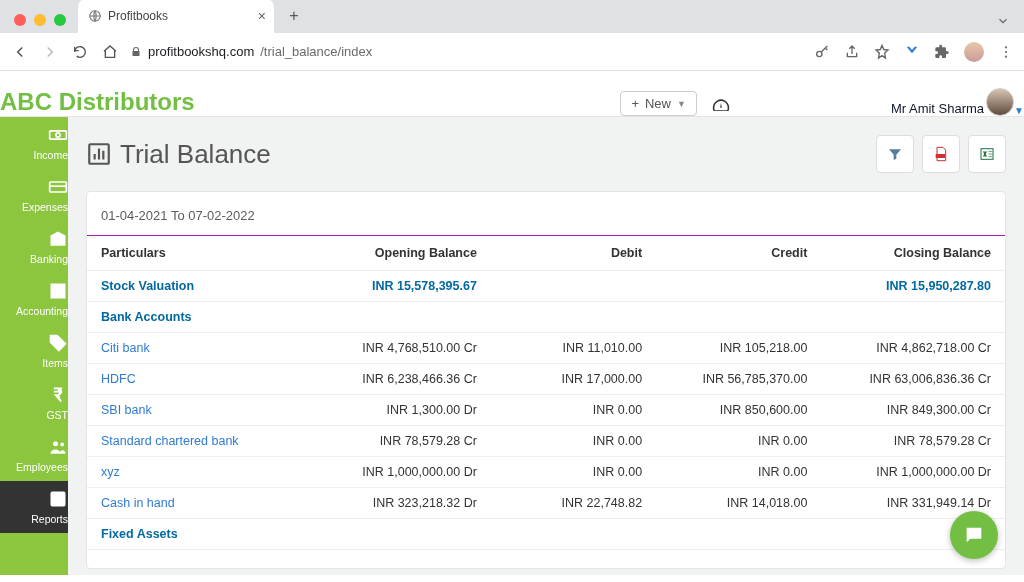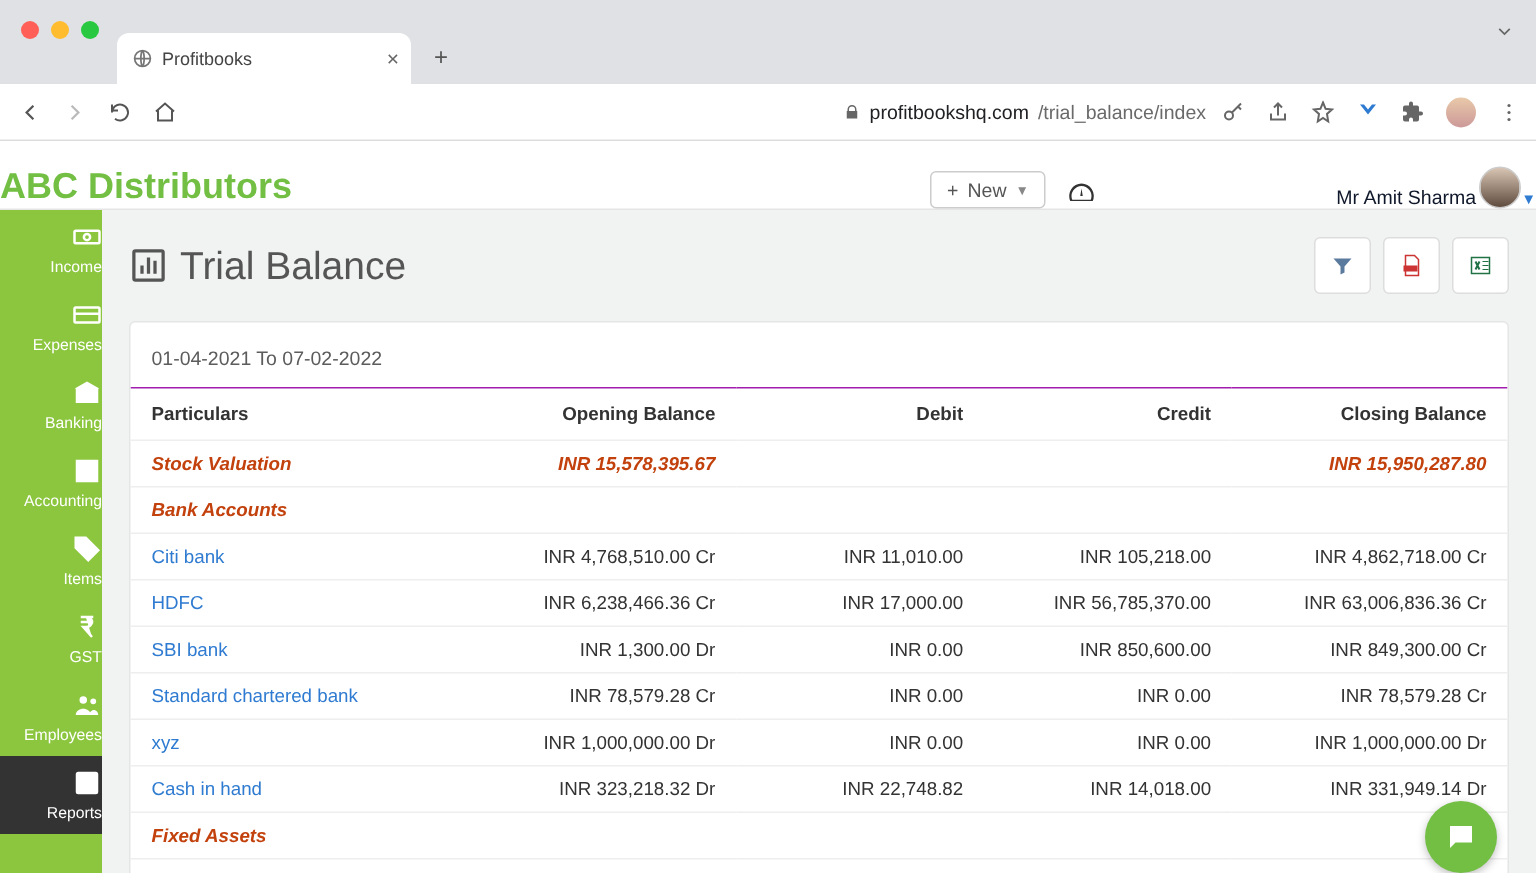--- a/index.html
+++ b/index.html
@@ -1,31 +1,31 @@
 <!DOCTYPE html>
 <html><head>
 <meta charset="utf-8">
 <style>
   * { box-sizing: border-box; margin: 0; padding: 0; }
   html, body { width: 1024px; height: 582px; font-family: -apple-system, "Helvetica Neue", Arial, sans-serif; overflow: hidden; background: #fff; }
   
-  .chrome-top { height: 56px; background: #dfe1e4; display: flex; align-items: flex-end; position: relative; }
+  .chrome-top { height: 33px; background: #dfe1e4; display: flex; align-items: flex-end; position: relative; }
   .traffic { display: flex; gap: 8px; position: absolute; left: 14px; top: 14px; }
   .tl { width: 12px; height: 12px; border-radius: 50%; }
   .tl.red { background: #ff5f57; } .tl.yellow { background: #febc2e; } .tl.green { background: #28c840; }
   .tab { background: #fff; height: 34px; border-radius: 8px 8px 0 0; margin-left: 78px; width: 196px; display:flex; align-items:center; padding:0 10px; font-size:12px; color:#444; gap:6px; position: relative;}
   .tab .globe { width:14px; height:14px; }
   .tab .close { position:absolute; right:8px; color:#666; font-size:14px;}
   .newtab { width:28px; height:28px; display:flex; align-items:center; justify-content:center; color:#555; margin-left:6px; margin-bottom:3px;}
   .chevdown { position:absolute; right:14px; top:14px; color:#666; }
   
   .url-row { height: 38px; background:#fff; border-bottom:1px solid #ddd; display:flex; align-items:center; padding:0 10px; gap:10px;}
   .nav-icn { color:#777; display:flex; align-items:center; justify-content:center; width:20px; height:20px;}
   .nav-icn.disabled { opacity:0.4; }
-  .url-txt { display:flex; align-items:center; gap:6px; font-size:13px; color:#555; flex:1;justify-content:flex-end; }
+  .url-txt { display:flex; align-items:center; gap:6px; font-size:13px; color:#555; flex:1; }
   .url-txt .lock { width:12px; height:12px; }
   .url-host { color:#202124; }
   .url-path { color:#6a6a6a; }
   .rt-icons { display:flex; align-items:center; gap:14px; color:#666; }
   .rt-icons svg { width:16px; height:16px; }
   .avatar-sm { width:20px; height:20px; border-radius:50%; background:linear-gradient(#e9c9a9,#c99); }
   
   .app-header { height:46px; border-bottom:1px solid #e5e5e5; display:flex; align-items:flex-end; padding:0 0; }
   .brand { color:#72bf44; font-size:24px; font-weight:600; }
   .newbtn { margin-left:auto; border:1px solid #ccc; border-radius:4px; padding:4px 10px; font-size:13px; color:#555; display:flex; align-items:center; gap:6px; background:#fff;}
@@ -46,21 +46,21 @@
   .page-title svg { width:26px; height:26px; stroke:#555; fill:none;}
   .tool-btns { margin-left:auto; display:flex; gap:8px;}
   .tbtn { width:38px; height:38px; background:#fff; border:1px solid #ddd; border-radius:4px; display:flex; align-items:center; justify-content:center;}
   .card { background:#fff; border:1px solid #e5e5e5; border-radius:4px; margin-top:18px; height: 378px; overflow:hidden;}
   .date-range { padding:16px 14px 12px; color:#5c5c5c; font-size:13px;}
   table { width:100%; border-collapse:collapse; font-size:12.5px; }
   thead th { text-align:right; color:#333; font-weight:700; padding:10px 14px; border-top:1px solid #a21caf; border-bottom:1px solid #eee; background:#fff;}
   thead th:first-child { text-align:left; }
   tbody td { padding:8px 14px; border-bottom:1px solid #eee; text-align:right; color:#333;}
   tbody td:first-child { text-align:left; }
-  tr.group td { font-weight:700; color:#c2410c;font-style:italic; }
+  tr.group td { font-weight:700; color:#0369a1; }
   tr.entry td:first-child { color:#2f7bd1; cursor:pointer; }
   .fab { position:absolute; right:26px; bottom:16px; width:48px; height:48px; border-radius:50%; background:#72bf44; display:flex; align-items:center; justify-content:center; box-shadow:0 2px 6px rgba(0,0,0,0.25);}
   .fab svg { fill:#fff; width:22px; height:22px;}
 </style>
 </head>
 <body>
 
 <div class="chrome-top">
   <div class="traffic">
     <div class="tl red"></div>

